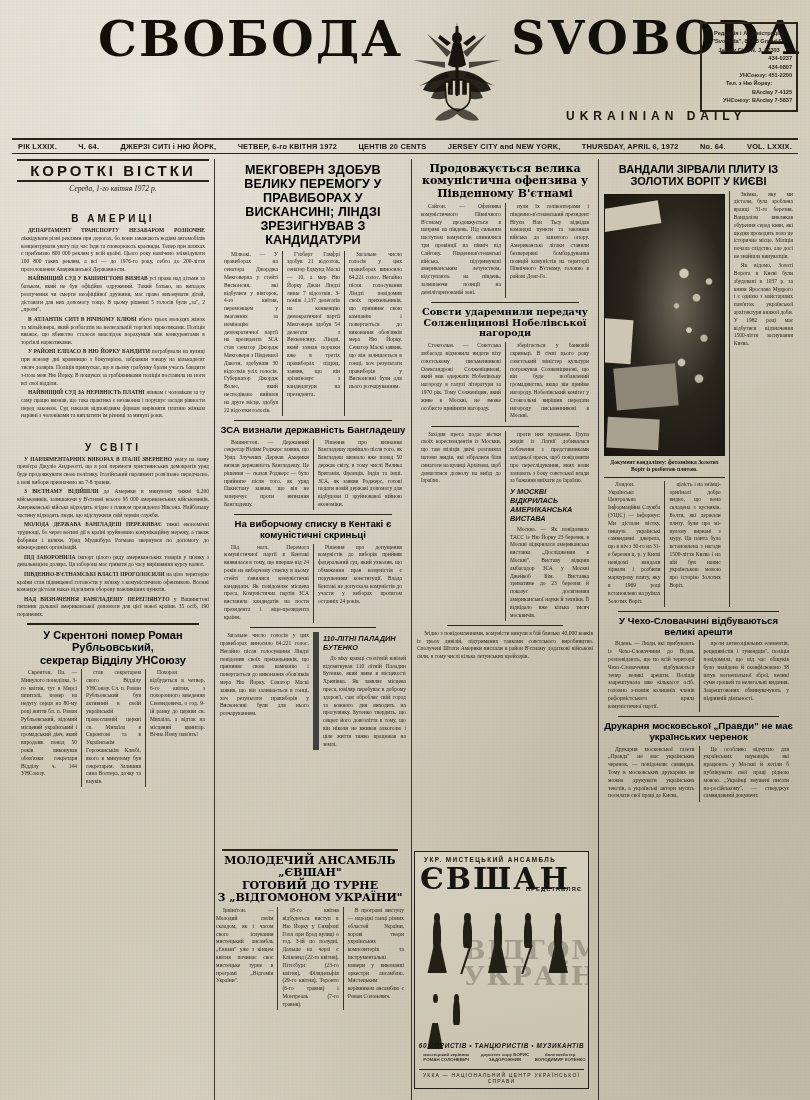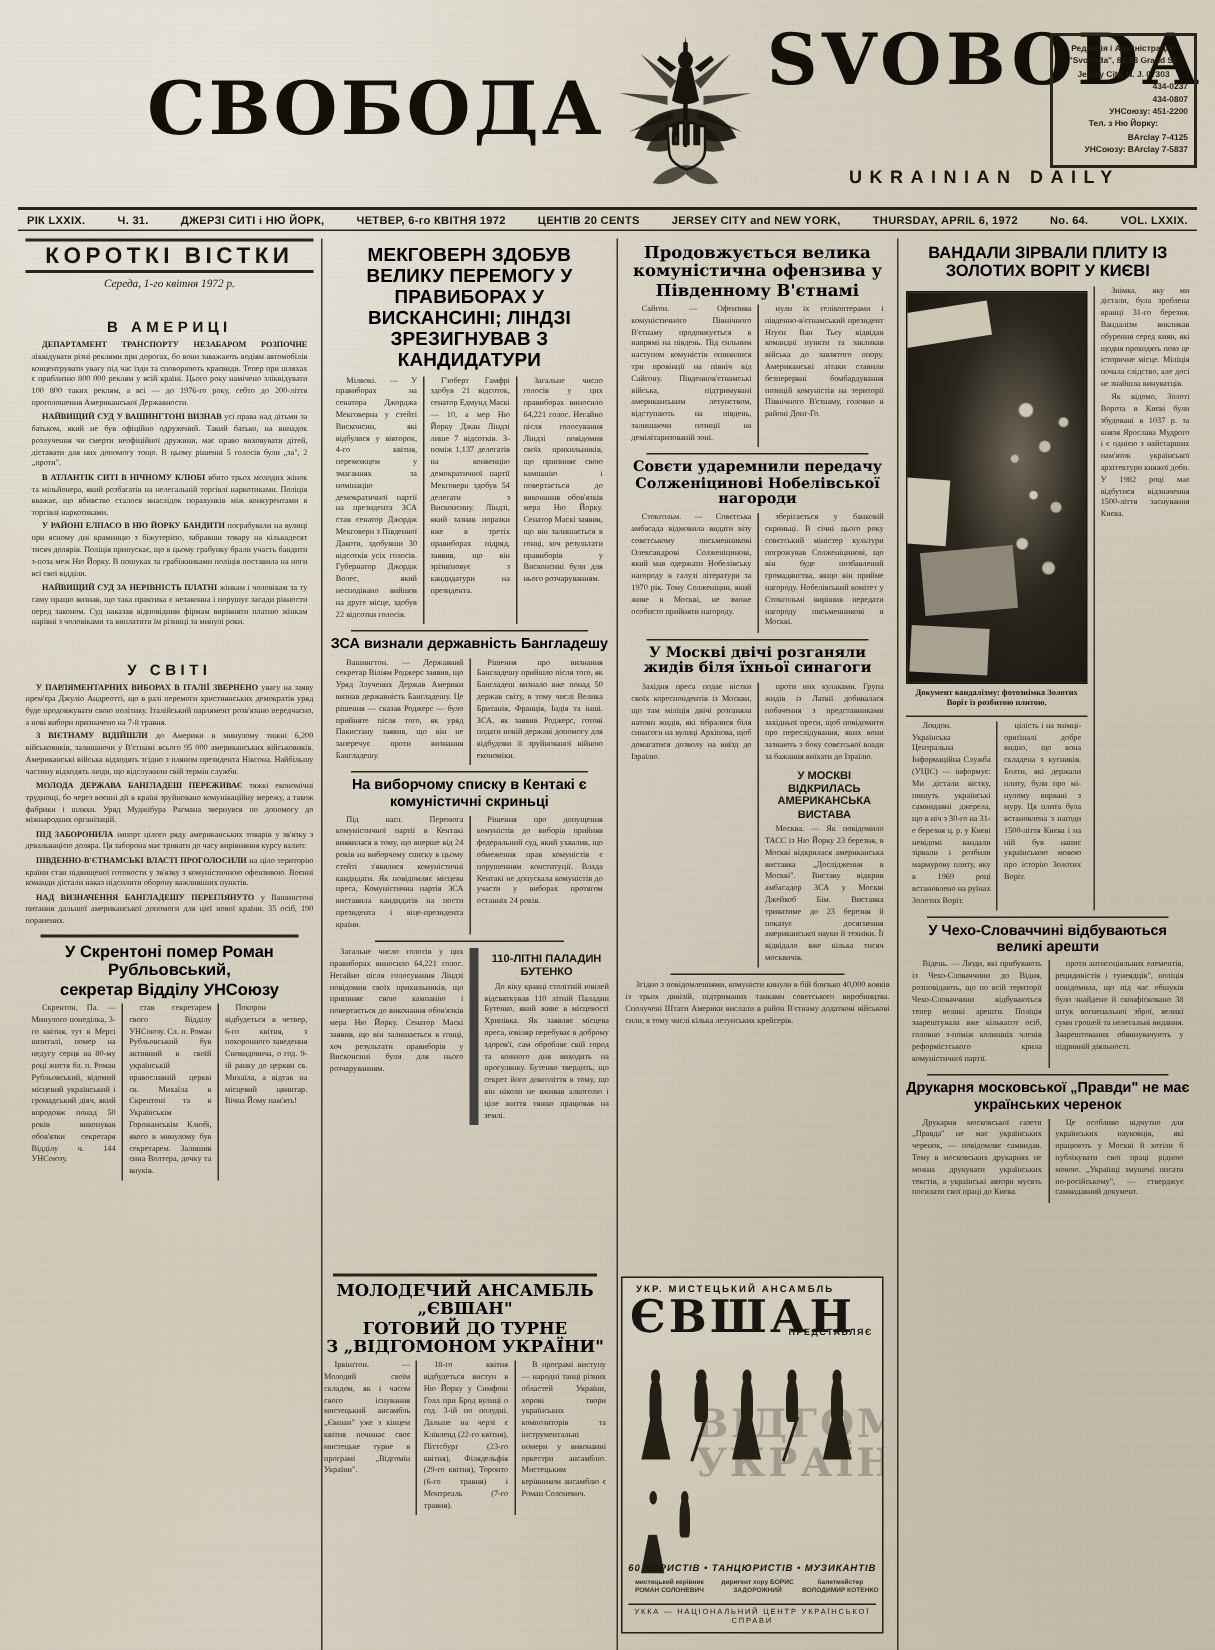--- a/index.html
+++ b/index.html
@@ -41,21 +41,21 @@
     position:absolute;right:6px;top:6px;width:98px;height:90px;
     border:2px double #2a2519;box-sizing:border-box;
     padding:5px 4px;font-size:5.6px;line-height:1.5;color:#241f14;
     font-family:"Liberation Sans",sans-serif;font-weight:bold;
   }
   .infobox .r{display:block;text-align:center;white-space:nowrap;}
   .infobox .ra{text-align:right;display:block;}
 
   .title-wrap{
     position:absolute;left:92px;right:108px;top:0;height:112px;
-    display:flex;align-items:center;justify-content:space-between;
+    display:flex;align-items:flex-start;justify-content:space-between;
   }
   .mhead-left{text-align:center;flex:1;}
   .mhead-right{text-align:center;flex:1;}
   .bigname{
     font-family:"DejaVu Serif",serif;font-weight:bold;
     font-size:49px;line-height:.95;letter-spacing:2px;color:#120f09;
     white-space:nowrap;
   }
   .bigname.lat{font-size:47px;letter-spacing:3px;}
   .subname{
@@ -106,21 +106,21 @@
     font-family:"Liberation Sans",sans-serif;font-weight:bold;
     text-align:center;margin:4px 0 3px;line-height:1.12;
     color:#000000;
   }
   h2.hl.xl{font-size:12.6px;letter-spacing:.1px;}
   h2.hl.lg{font-size:11px;}
   h2.hl.md{font-size:9.6px;}
   h2.hl.serif{font-family:"DejaVu Serif",serif;}
   h3.sub{
     font-family:"Liberation Sans",sans-serif;font-weight:bold;
-    text-align:center;font-size:7.4px;margin:3px 0 2px;line-height:1.2;
+    font-size:7.4px;margin:3px 0 2px;line-height:1.2;font-style:italic;
   }
   .body{
     font-size:5.5px;line-height:1.42;text-align:justify;
     color:#221e15;hyphens:auto;
   }
   .body p{margin:0 0 1.5px 0;text-indent:7px;}
   .body b{font-weight:bold;}
   .rule{border-top:1px solid #2a2519;margin:4px 14px;}
   .rule.thick{border-top:2px solid #2a2519;margin:4px 10px;}
   .rule.short{margin:4px 30px;}
@@ -262,21 +262,21 @@
       <span class="ra">434-0807</span>
       <span class="ra">УНСоюзу: 451-2200</span>
       <span class="r">Тел. з Ню Йорку:</span>
       <span class="ra">BArclay 7-4125</span>
       <span class="ra">УНСоюзу: BArclay 7-5837</span>
     </div>
   </div>
 
   <div class="datebar">
     <span>РІК LXXIX.</span>
-    <span>Ч. 31.</span>
+    <span>Ч. 64.</span>
     <span>ДЖЕРЗІ СИТІ і НЮ ЙОРК,</span>
     <span>ЧЕТВЕР, 6-го КВІТНЯ 1972</span>
     <span>ЦЕНТІВ 20 CENTS</span>
     <span>JERSEY CITY and NEW YORK,</span>
     <span>THURSDAY, APRIL 6, 1972</span>
     <span>No. 64.</span>
     <span>VOL. LXXIX.</span>
   </div>
 
   <div class="cols">
@@ -423,21 +423,20 @@
             </div>
           </div>
         <div class="sub" style="width:50%">
             <div class="body">
               <p>зберігається у банковій скриньці. В січні цього року совєтський міністер культури погрожував Солженіцинові, що він буде позбавлений громадянства, якщо він прийме нагороду. Нобелівський комітет у Стокгольмі вирішив передати нагороду письменникові в Москві.</p>
             </div>
           </div>
       </div>
 
       <div class="rule"></div>
-      <h2 class="hl md serif">У Москві двічі розганяли жидів біля їхньої синагоги</h2>
       <div class="span2">
         <div class="sub" style="width:50%">
             <div class="body">
               <p>Західня преса подає вістки своїх кореспондентів із Москви, що там міліція двічі розганяла натовп жидів, які зібралися біля синагоги на вулиці Архіпова, щоб домагатися дозволу на виїзд до Ізраїлю.</p>
             </div>
           </div>
         <div class="sub" style="width:50%">
           <div class="body">
               <p>проти них кулаками. Група жидів із Латвії добивалася побачення з представниками західньої преси, щоб повідомити про переслідування, яких вони зазнають з боку совєтської влади за бажання виїхати до Ізраїлю.</p>
             </div>

